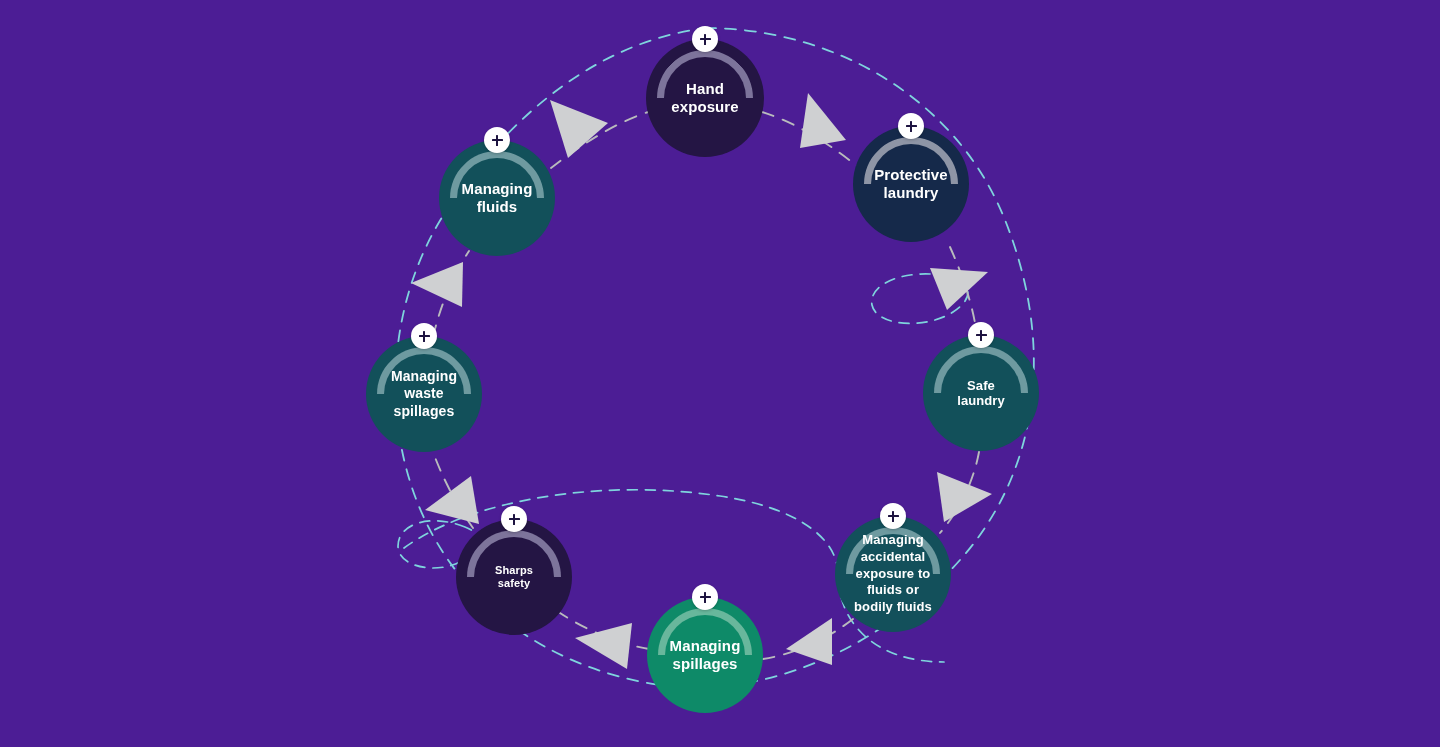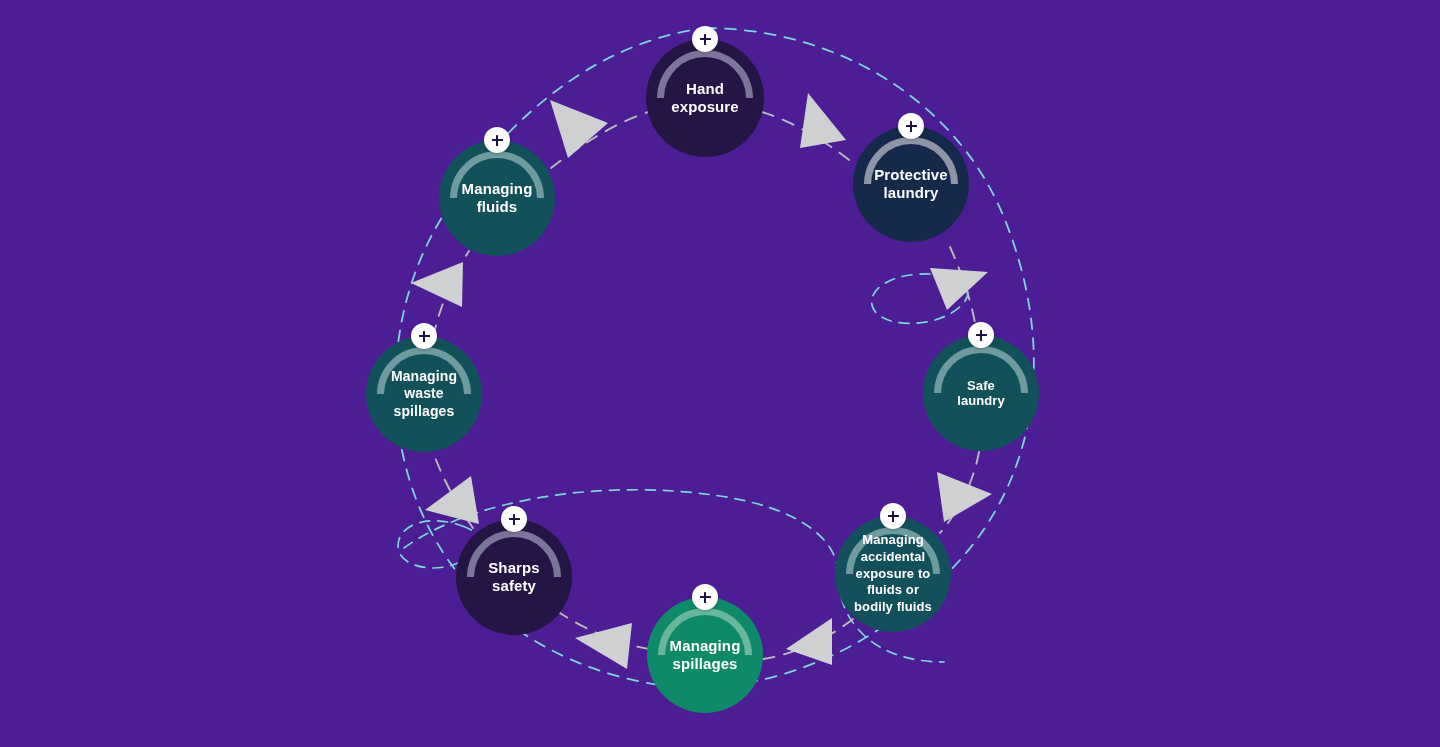--- a/index.html
+++ b/index.html
@@ -229,21 +229,21 @@
       <div>spillages</div>
     </div>
     <div class="plus-badge" style="left:45px; top:-13px;">
       <span class="plus-glyph"></span>
     </div>
   </div>
 
   <div class="node" style="left:456px; top:519px; width:116px; height:116px;">
     <div class="node-disc" style="background:#241544;"></div>
     <div class="node-arc" style="left:11px; top:11px; width:94px; height:94px; border-width:7px; border-top-color:#7d749b; border-right-color:#7d749b;"></div>
-    <div class="node-label" style="font-size:15px;">
+    <div class="node-label" style="font-size:11px;">
       <div>Sharps</div>
       <div>safety</div>
     </div>
     <div class="plus-badge" style="left:45px; top:-13px;">
       <span class="plus-glyph"></span>
     </div>
   </div>
 
   <div class="node" style="left:366px; top:336px; width:116px; height:116px;">
     <div class="node-disc" style="background:#12505a;"></div>

